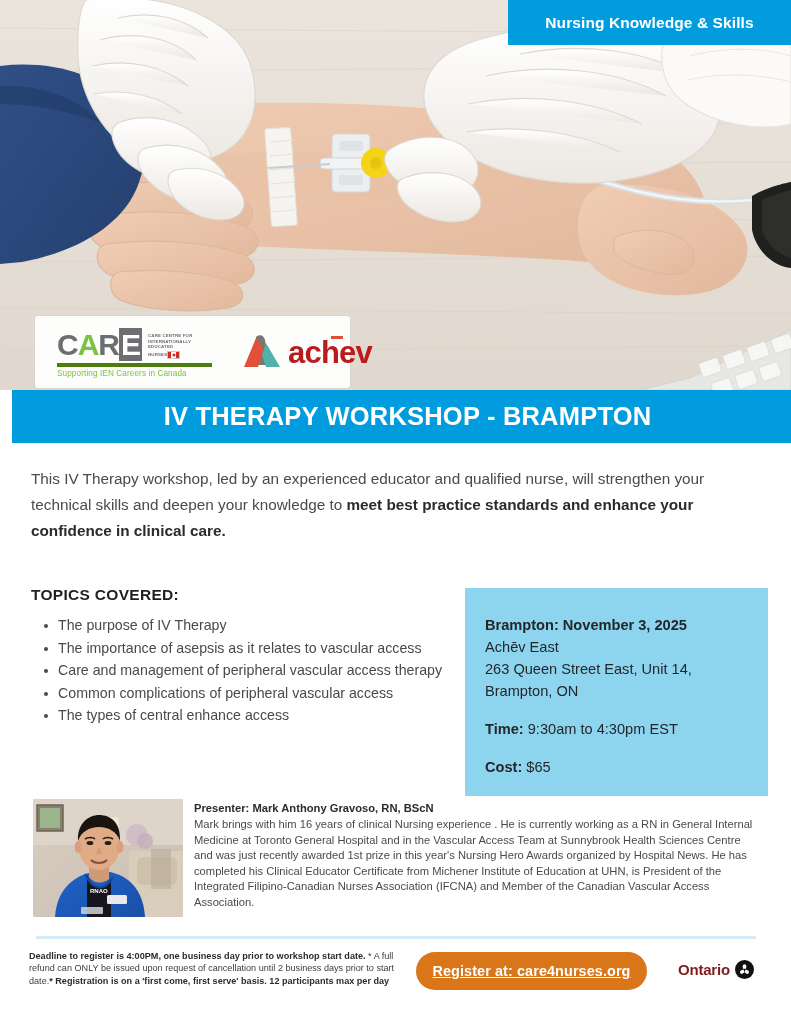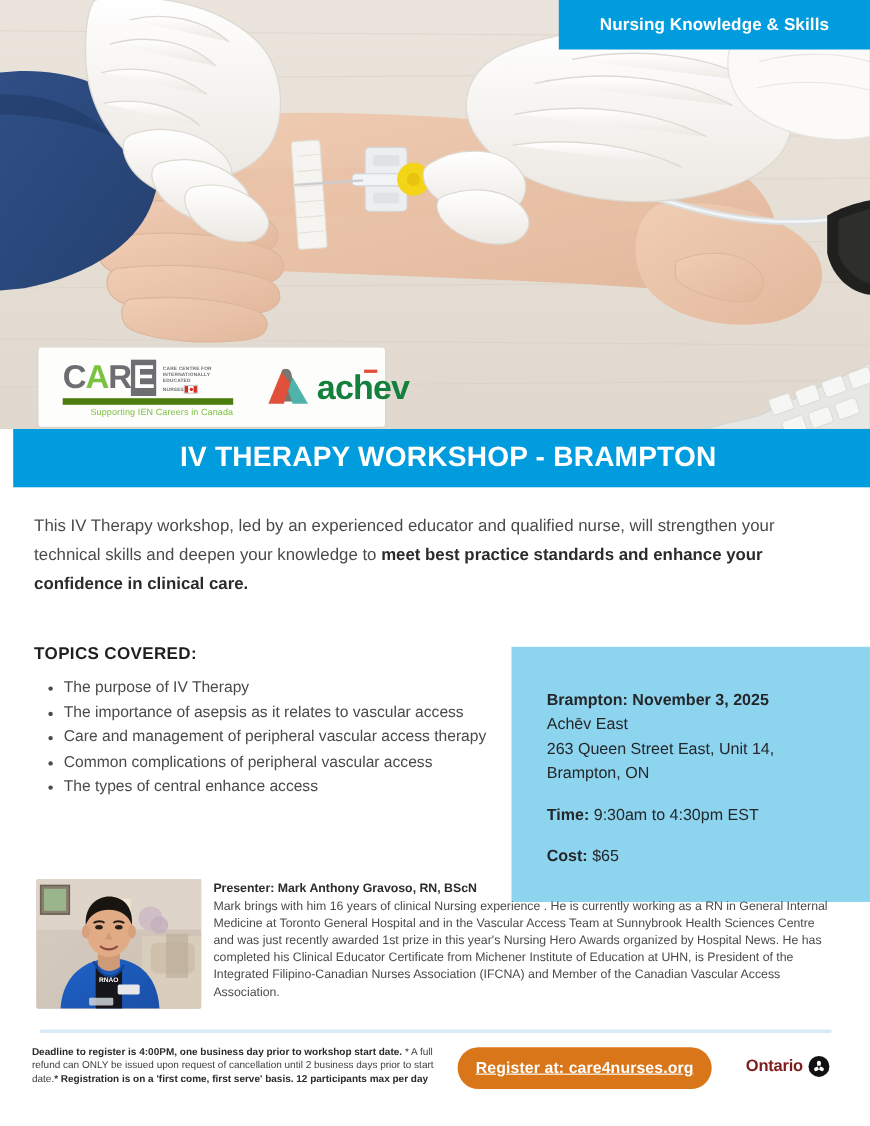--- a/index.html
+++ b/index.html
@@ -49,26 +49,26 @@
   .care-sub{margin-left:6px;margin-top:3px;display:flex;flex-direction:column;}
   .care-sub b{font-size:4.4px;line-height:5.6px;color:#6d6e71;font-weight:bold;
               letter-spacing:.15px;text-transform:uppercase;white-space:nowrap;}
   .care-flagrow{display:flex;align-items:center;margin-top:1px;}
   .flag{width:11px;height:6.5px;background:#fff;border:.5px solid #c8c8c8;
         position:relative;display:inline-block;}
   .flag:before,.flag:after{content:"";position:absolute;top:0;bottom:0;width:3px;background:#d52b1e;}
   .flag:before{left:0;}.flag:after{right:0;}
   .flag i{position:absolute;left:50%;top:50%;transform:translate(-50%,-50%);
           width:3px;height:3px;background:#d52b1e;border-radius:50%;}
-  .care-tag{color:#7cc242;font-size:8.2px;margin-top:3px;border-top:6px solid #4d7c0f;
-            padding-top:2px;width:155px;text-align:right;letter-spacing:.1px;}
+  .care-tag{color:#7cc242;font-size:8.2px;margin-top:3px;border-top:4px solid #4d7c0f;
+            padding-top:2px;width:155px;text-align:left;letter-spacing:.1px;}
   .logo-div{width:1px;height:44px;background:#e4e4e4;margin:0 14px 0 16px;}
   .achev{display:flex;align-items:center;}
   .achev-mark{width:40px;height:34px;position:relative;margin-right:6px;}
-  .achev-txt{font-size:31px;font-weight:bold;color:#15803d;letter-spacing:-.8px;
+  .achev-txt{font-size:31px;font-weight:bold;color:#b91c1c;letter-spacing:-.8px;
              line-height:31px;position:relative;}
   .achev-txt .macr{position:absolute;left:43px;top:-1px;width:12px;height:3px;background:#e0503a;}
 
   
   .titlebar{
     position:absolute;left:12px;top:390px;width:791px;height:53px;background:#019cdd;
     display:flex;align-items:center;justify-content:center;
   }
   .titlebar h1{
     margin:0;color:#ffffff;font-size:25.5px;font-weight:bold;letter-spacing:.2px;
@@ -96,21 +96,21 @@
     padding-left:0;margin-bottom:1px;white-space:nowrap;
   }
   .topics-list li:before{
     content:"";position:absolute;left:-14px;top:9px;width:4px;height:4px;
     border-radius:50%;background:#4a4a4a;
   }
 
   
   .infobox{
     position:absolute;left:465px;top:588px;width:295px;height:200px;
-    background:#8dd4ef;padding:16px;
+    background:#8dd4ef;padding:4px;
   }
   .infobox .inner{padding:22px 0 0 16px;}
   .ib-line{font-size:14.6px;line-height:22px;color:#24272a;}
   .ib-line.bold{font-weight:bold;}
   .ib-gap{height:16px;}
   .ib-label{font-weight:bold;}
 
   
   .pres-photo{
     position:absolute;left:33px;top:799px;width:150px;height:118px;

